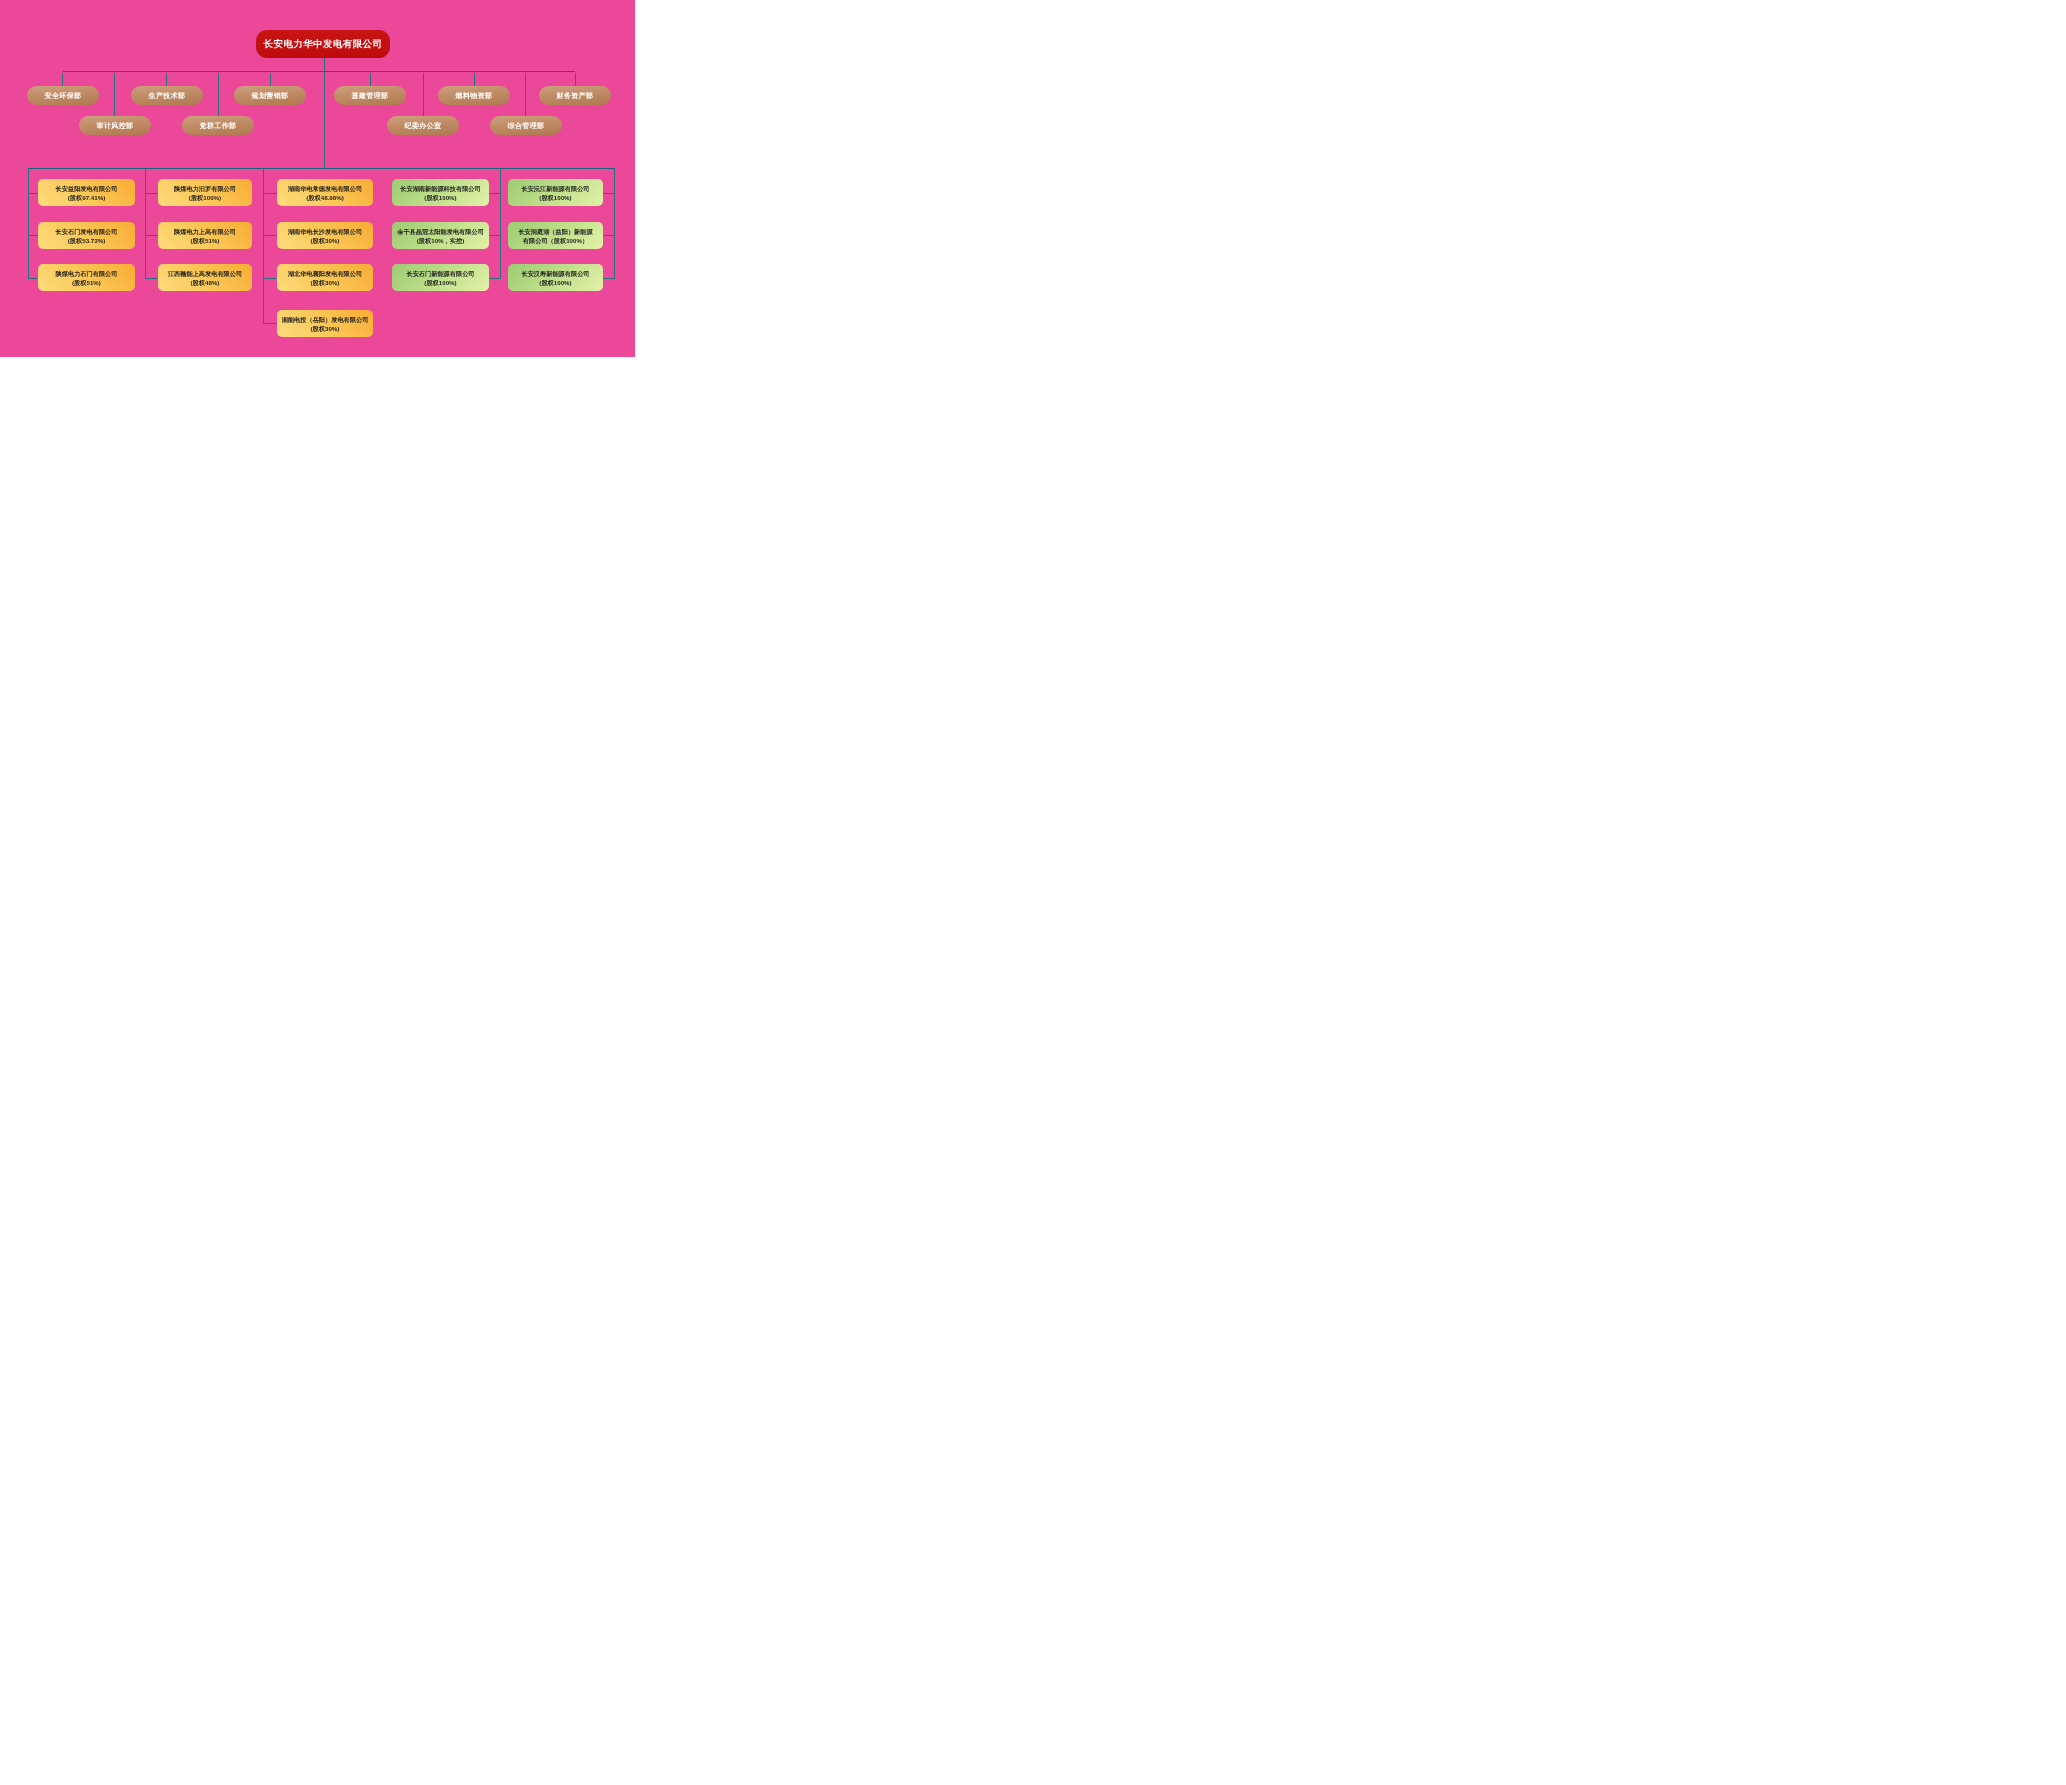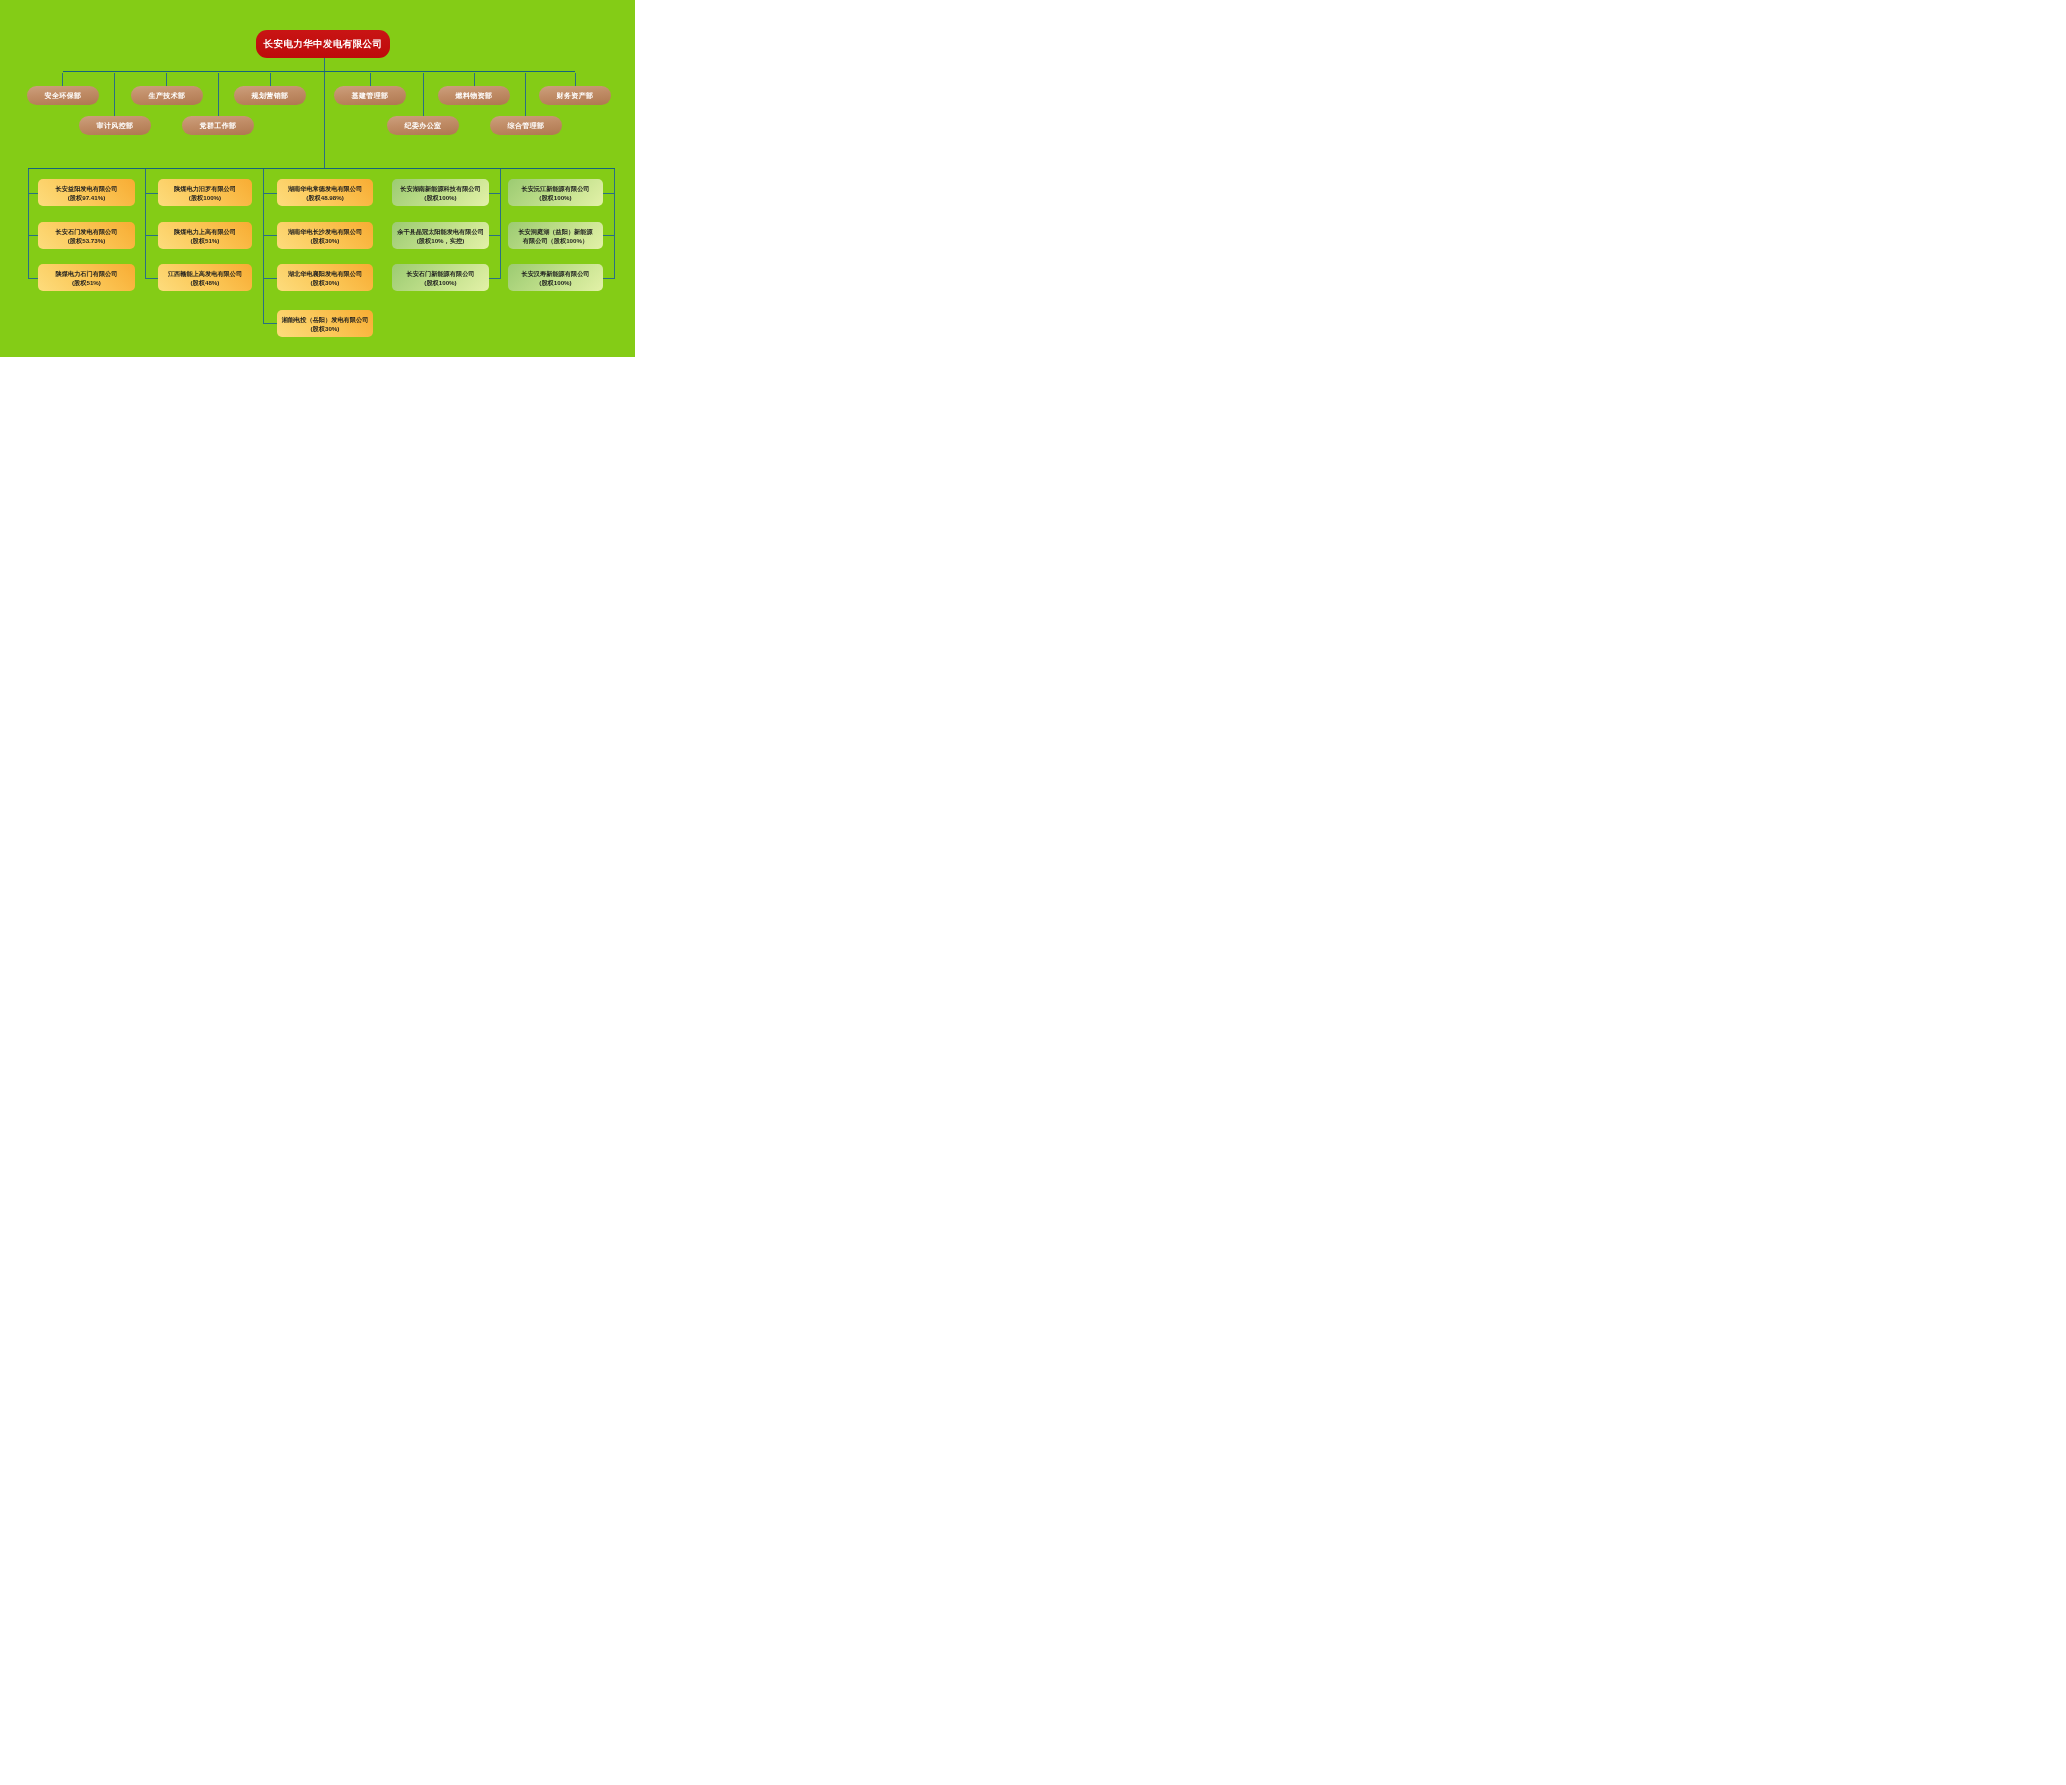--- a/index.html
+++ b/index.html
@@ -1,17 +1,17 @@
 <!DOCTYPE html>
 <html style="font-size:6.6px"><head>
 <meta charset="utf-8">
 <style>
   html,body{margin:0;padding:0;background:#ffffff;}
   body{font-family:"Liberation Sans","DejaVu Sans",sans-serif;}
-  #canvas{position:relative;width:635px;height:357px;background:#84cc16;overflow:hidden;}
+  #canvas{position:relative;width:635px;height:357px;background:#ec4899;overflow:hidden;}
 
   
   .root-node{
     position:absolute;left:256px;top:30px;width:134px;height:28px;
     background:linear-gradient(180deg,#C91414 0%,#BD0B0B 100%);
     border-radius:11px;color:#ffffff;font-size:9.5px;font-weight:bold;
     display:flex;align-items:center;justify-content:center;letter-spacing:0.4px;
   }
 
   

